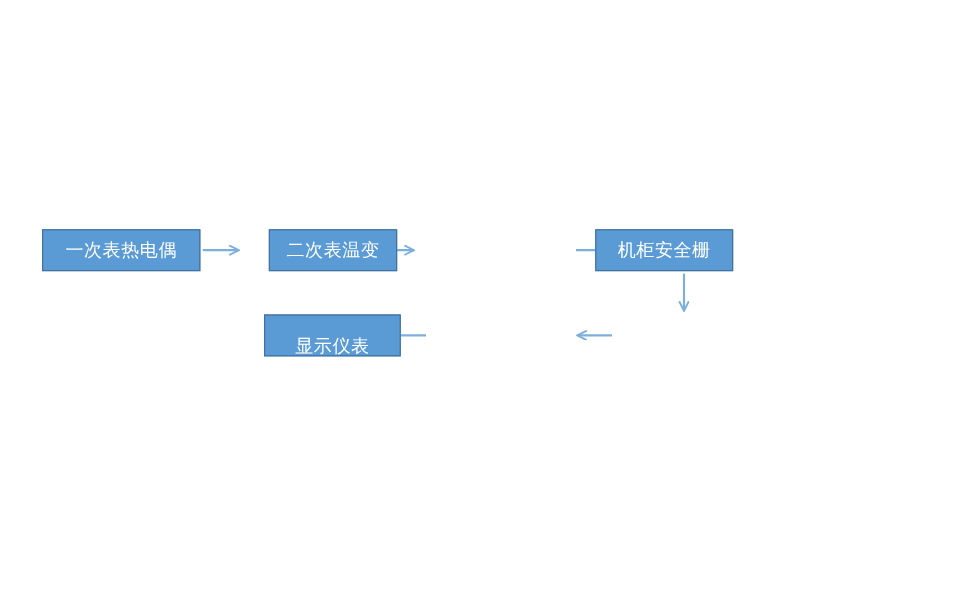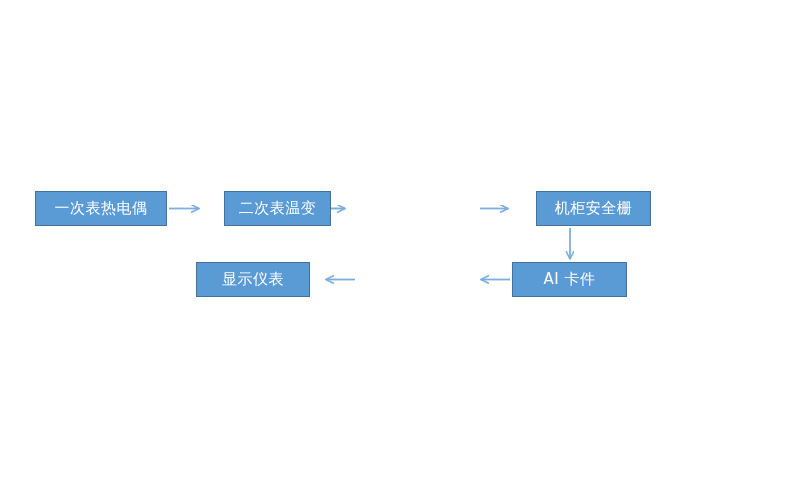--- a/index.html
+++ b/index.html
@@ -36,24 +36,24 @@
     line-height: 1;
     letter-spacing: 0.5px;
     white-space: nowrap;
     user-select: none;
   }
 
   
   .n1 { left: 35px;  top: 191px; width: 132px; height: 35px; }
   .n2 { left: 203px; top: 191px; width: 107px; height: 35px; margin-left: 21px; }
   .n3 { left: 349px; top: 191px; width: 129px; height: 35px; }
-  .n4 { left: 536px; top: 191px; width: 115px; height: 35px; }
+  .n4 { left: 496px; top: 191px; width: 115px; height: 35px; }
 
   
-  .n5 { left: 196px; top: 262px; width: 114px; height: 35px; }
+  .n5 { left: 220px; top: 262px; width: 114px; height: 35px; align-items: flex-end; }
   .n6 { left: 357px; top: 262px; width: 122px; height: 35px; }
   .n7 { left: 512px; top: 262px; width: 115px; height: 35px; }
 
   .arrow-layer {
     position: absolute;
     left: 0;
     top: 0;
     width: 800px;
     height: 500px;
     pointer-events: none;
@@ -95,17 +95,14 @@
   </div>
   <div class="node n2">
     <span>二次表温变</span>
   </div>
   <div class="node n4">
     <span>机柜安全栅</span>
   </div>
   <div class="node n5">
     <span>显示仪表</span>
   </div>
-  <div class="node n7">
-    <span>AI 卡件</span>
-  </div>
 
 </div>
 
 </body></html>

